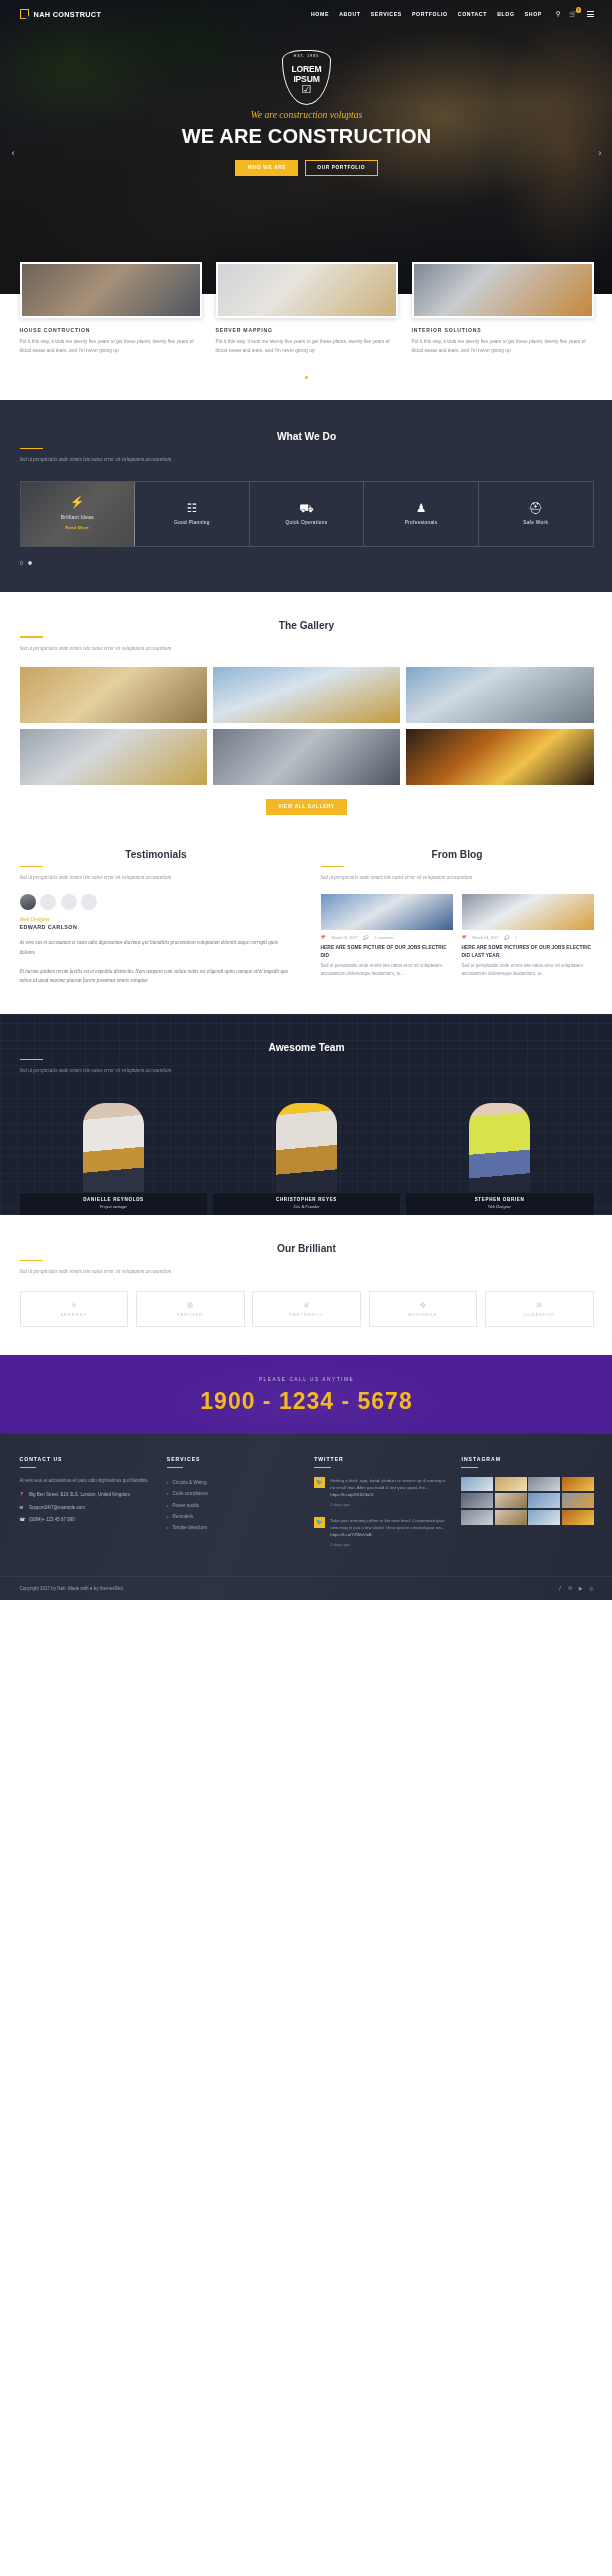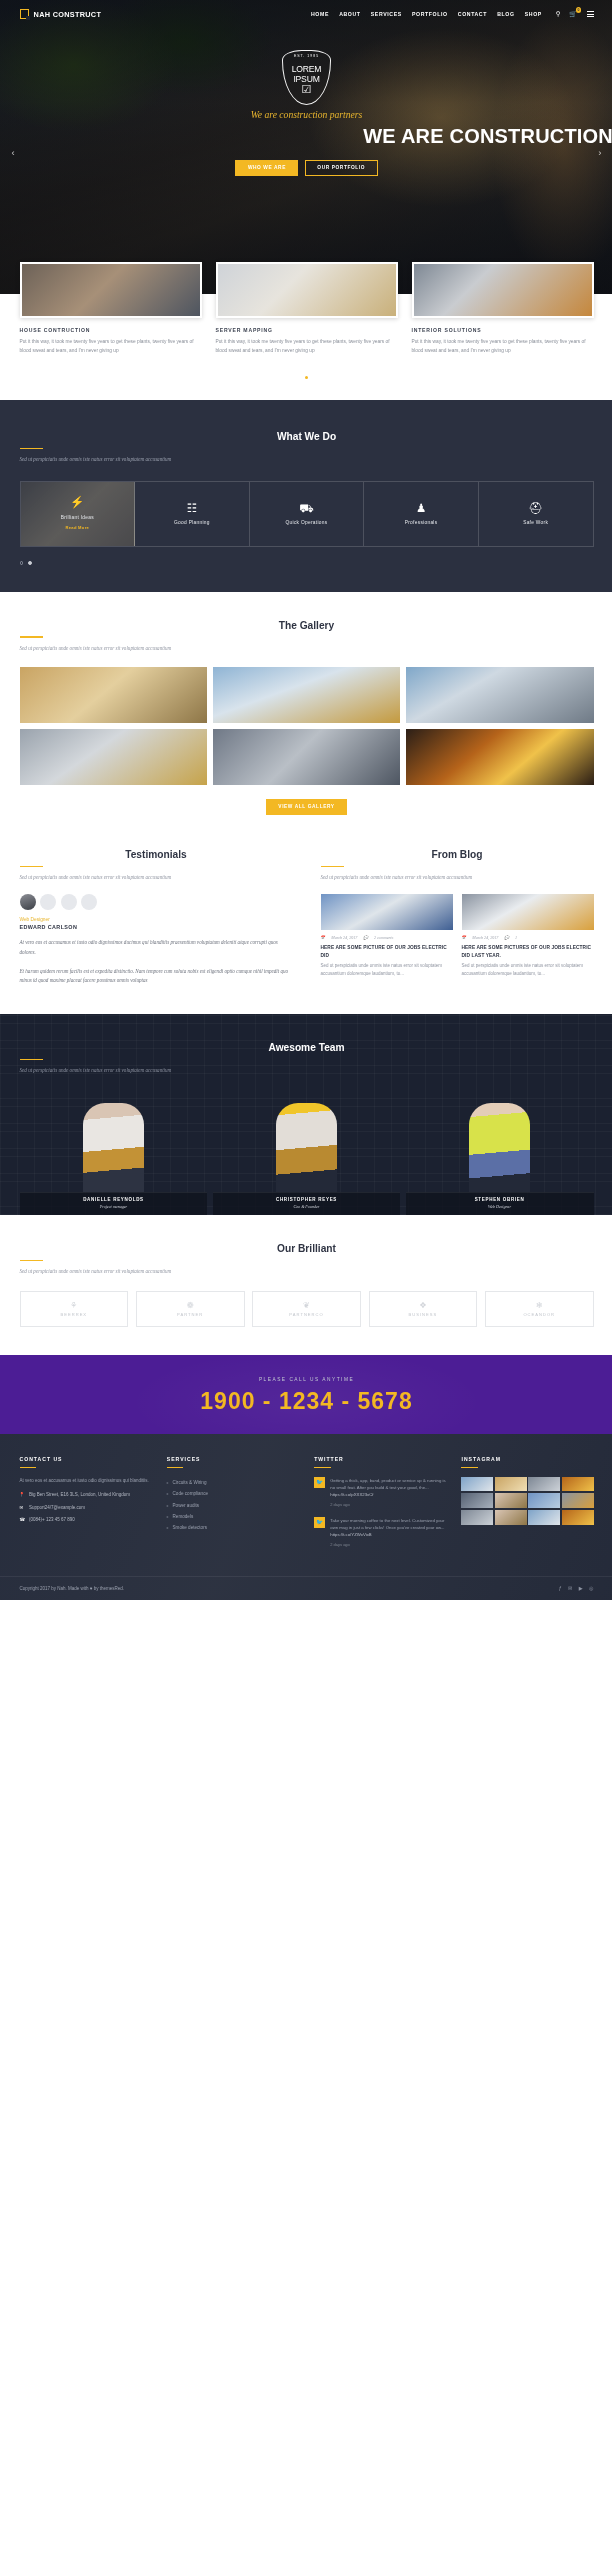--- a/index.html
+++ b/index.html
@@ -33,24 +33,24 @@
   .ic { color:#fff; font-size:6.4px; position:relative; cursor:pointer; }
   .cart-badge { position:absolute; top:-3.2px; right:-3.8px; background:#f3b823; color:#2a2f3a;
     font-size:3.5px; font-weight:bold; border-radius:50%; width:5.7px; height:5.7px; display:flex; align-items:center; justify-content:center; }
   .burger { display:flex; flex-direction:column; gap:1.6px; cursor:pointer; }
   .burger i { display:block; width:7px; height:1px; background:#fff; }
 
   .hero-inner { position:relative; z-index:5; text-align:center; padding-top:22.3px; }
   .emblem { width:49px; height:55px; margin:0 auto 3.8px; position:relative; }
   .emblem-shield { position:absolute; inset:0; border:1.3px solid #fff; border-radius:40% 40% 50% 50%/18% 18% 80% 80%; opacity:.95; }
   .emblem-est { position:absolute; top:3.8px; left:0; right:0; text-align:center; color:#fff; font-size:3.5px; letter-spacing:1px; }
-  .emblem-name { position:absolute; top:14px; left:0; right:0; text-align:center; color:#fff; font-size:8.6px; font-weight:normal; letter-spacing:-0.2px; }
+  .emblem-name { position:absolute; top:14px; left:0; right:0; text-align:center; color:#fff; font-size:8.6px; font-weight:bold; letter-spacing:-0.2px; }
   .emblem-icon { position:absolute; bottom:10.2px; left:0; right:0; text-align:center; color:#fff; font-size:11px; line-height:1; }
   .hero-tag { color:#e8b52e; font-family:"Liberation Serif", serif; font-style:italic; font-size:9.6px; margin-top:1.3px; }
-  .hero-title { color:#fff; font-size:20px; font-weight:bold; letter-spacing:0.2px; margin-top:5.1px;text-align:right; }
+  .hero-title { color:#fff; font-size:20px; font-weight:bold; letter-spacing:0.2px; margin-top:5.1px; }
   .hero-btns { margin-top:11.5px; display:flex; gap:6.4px; justify-content:center; }
   .btn { display:inline-block; padding:4.5px 11.5px; font-size:4.8px; letter-spacing:0.6px; font-weight:bold; cursor:pointer; }
   .btn-solid { background:#f3b823; color:#fff; border:0.6px solid #f3b823; }
   .btn-ghost { background:transparent; color:#fff; border:0.6px solid #f3b823; }
   .hero-arrow { position:absolute; top:50%; z-index:7; color:rgba(255,255,255,.75); font-size:9.6px; cursor:pointer; }
   .ha-l { left:11.5px; } .ha-r { right:11.5px; }
 
   
   .cards { display:flex; gap:14px; margin-top:-32px; position:relative; z-index:8; }
   .card { flex:1; }
@@ -219,21 +219,21 @@
   <span class="hero-arrow ha-l">‹</span>
   <span class="hero-arrow ha-r">›</span>
 
   <div class="hero-inner">
     <div class="emblem">
       <span class="emblem-shield"></span>
       <span class="emblem-est">EST. 1985</span>
       <span class="emblem-name">LOREM IPSUM</span>
       <span class="emblem-icon">☑</span>
     </div>
-    <div class="hero-tag">We are construction partners</div>
+    <div class="hero-tag">We are construction voluptas</div>
     <div class="hero-title">WE ARE CONSTRUCTION</div>
     <div class="hero-btns">
       <span class="btn btn-solid">WHO WE ARE</span>
       <span class="btn btn-ghost">OUR PORTFOLIO</span>
     </div>
   </div>
 </div>
 
 <div class="wrap">
   <div class="cards">

